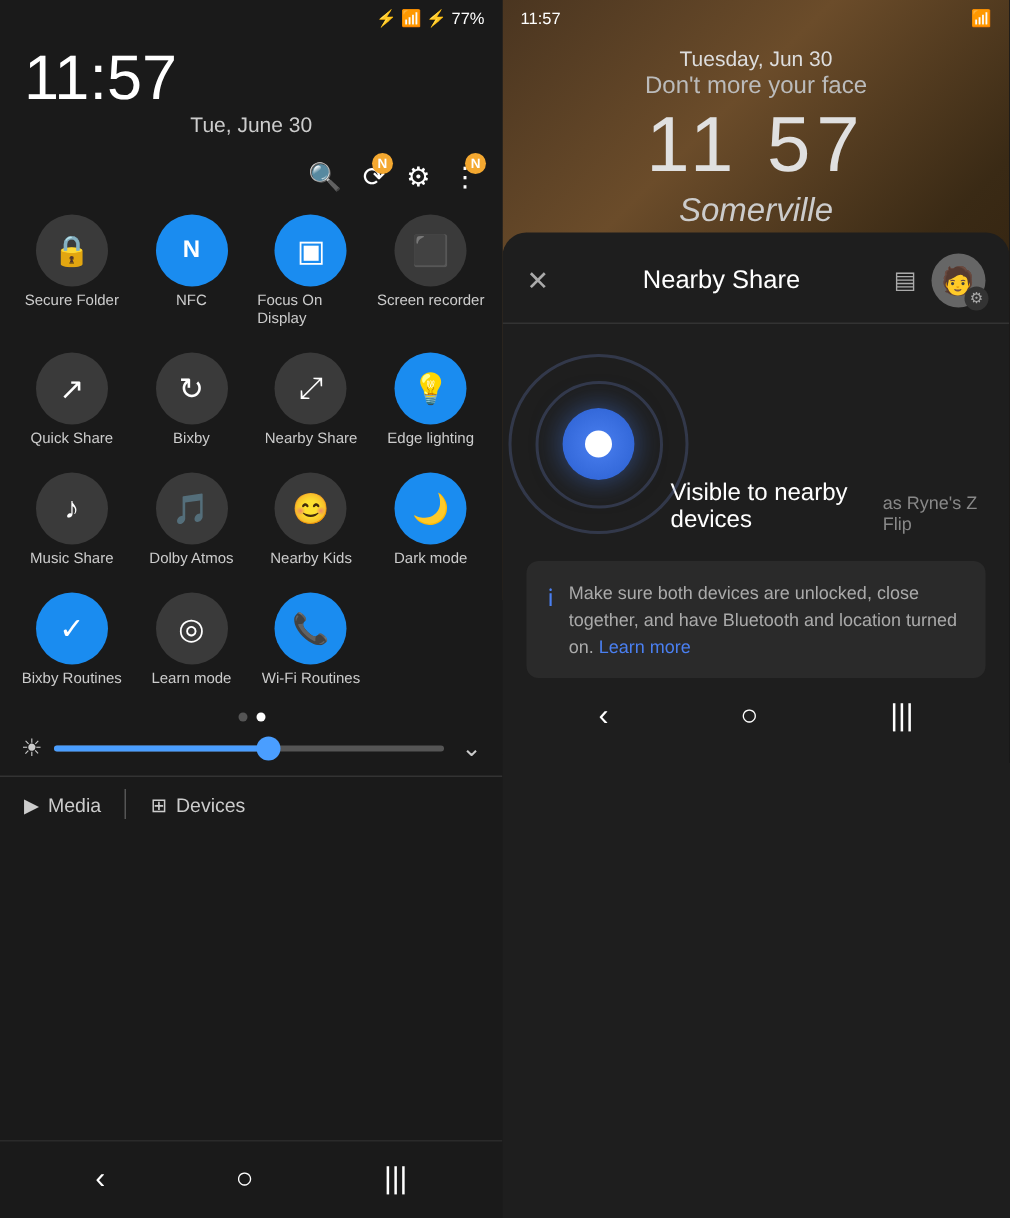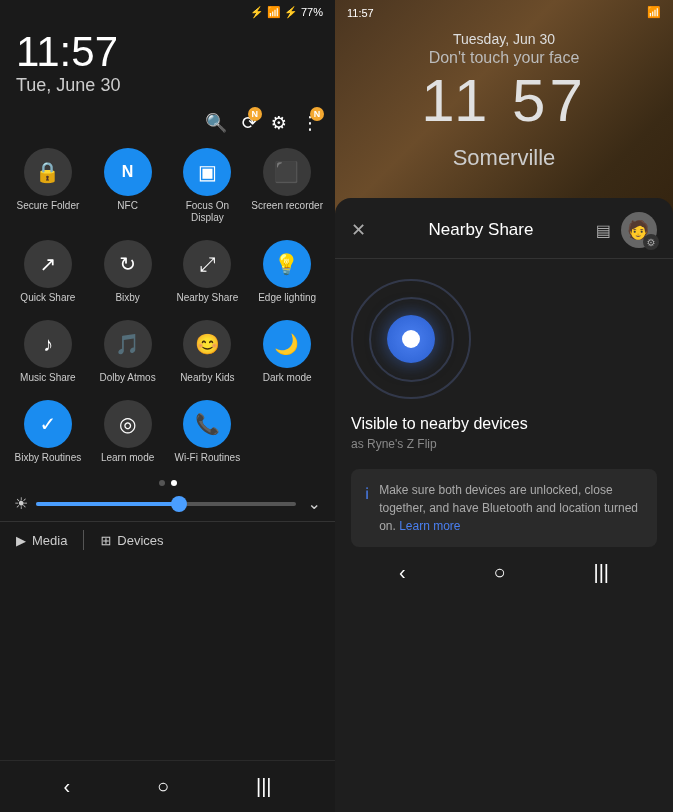--- a/index.html
+++ b/index.html
@@ -45,23 +45,24 @@
     }
 
     .clock-time {
       font-size: 42px;
       font-weight: 300;
       color: #fff;
       line-height: 1;
     }
 
     .clock-date {
-      font-size: 18px;
+      font-size: 14px;
       color: #ccc;
       margin-top: 2px;
+      text-align: center;
     }
 
     .qs-header {
       display: flex;
       justify-content: flex-end;
       align-items: center;
       padding: 4px 16px;
       gap: 14px;
     }
 
@@ -113,21 +114,21 @@
       justify-content: center;
       font-size: 20px;
     }
 
     .qs-icon-circle.dark { background: #3a3a3a; color: #fff; }
     .qs-icon-circle.blue { background: #1a8cf0; color: #fff; }
 
     .qs-label {
       font-size: 10px;
       color: #ccc;
-      text-align: center;
+      text-align: left;
       line-height: 1.2;
     }
 
     .page-dots {
       display: flex;
       justify-content: center;
       gap: 6px;
       margin: 6px 0 4px;
     }
 
@@ -248,21 +249,21 @@
       padding: 6px 12px 4px;
       font-size: 11px;
       color: #fff;
       position: relative;
       z-index: 1;
     }
 
     .aod-content {
       position: relative;
       z-index: 1;
-      padding: 8px 20px 27px;
+      padding: 8px 20px 2px;
       text-align: center;
     }
 
     .aod-date {
       color: #ddd;
       font-size: 14px;
       margin-bottom: 2px;
     }
 
     .aod-weather {
@@ -271,32 +272,33 @@
       margin-bottom: 6px;
     }
 
     .aod-message {
       color: #bbb;
       font-size: 16px;
       margin-bottom: 4px;
     }
 
     .aod-clock {
-      font-size: 60px;
+      font-size: 52px;
       font-weight: 200;
       color: #e0e0e0;
       line-height: 1;
       letter-spacing: 4px;
-      margin-bottom: 14px;
+      margin-bottom: 4px;
     }
 
     .aod-location {
       font-size: 22px;
       color: #ccc;
       font-weight: 300;
+      font-style: italic;
     }
 
     
     .nearby-share-panel {
       position: relative;
       z-index: 2;
       background: #1e1e1e;
       margin-top: auto;
       border-radius: 16px 16px 0 0;
       flex: 1;
@@ -364,22 +366,21 @@
       height: 16px;
       display: flex;
       align-items: center;
       justify-content: center;
       font-size: 10px;
       color: #aaa;
     }
 
     .nearby-visual {
       display: flex;
-      flex-direction: column;
-      align-items: flex-start;
+      align-items: flex-end;
       padding: 20px 16px 10px;
     }
 
     .radar-container {
       width: 120px;
       height: 120px;
       position: relative;
       display: flex;
       align-items: center;
       justify-content: center;
@@ -606,21 +607,21 @@
 
   <div class="status-bar-right">
     <span class="status-time">11:57</span>
     <div class="status-icons">
       <span>📶</span>
     </div>
   </div>
 
   <div class="aod-content">
     <div class="aod-date">Tuesday, Jun 30</div>
-    <div class="aod-message">Don't touch your face</div>
+    <div class="aod-message">Don't more your face</div>
     <div class="aod-clock">11 57</div>
     <div class="aod-location">Somerville</div>
   </div>
 
   <div class="nearby-share-panel">
     <div class="nearby-header">
       <span class="nearby-close">✕</span>
       <span class="nearby-title">Nearby Share</span>
       <div class="nearby-title-icons">
         <span class="nearby-icon-sm">▤</span>

